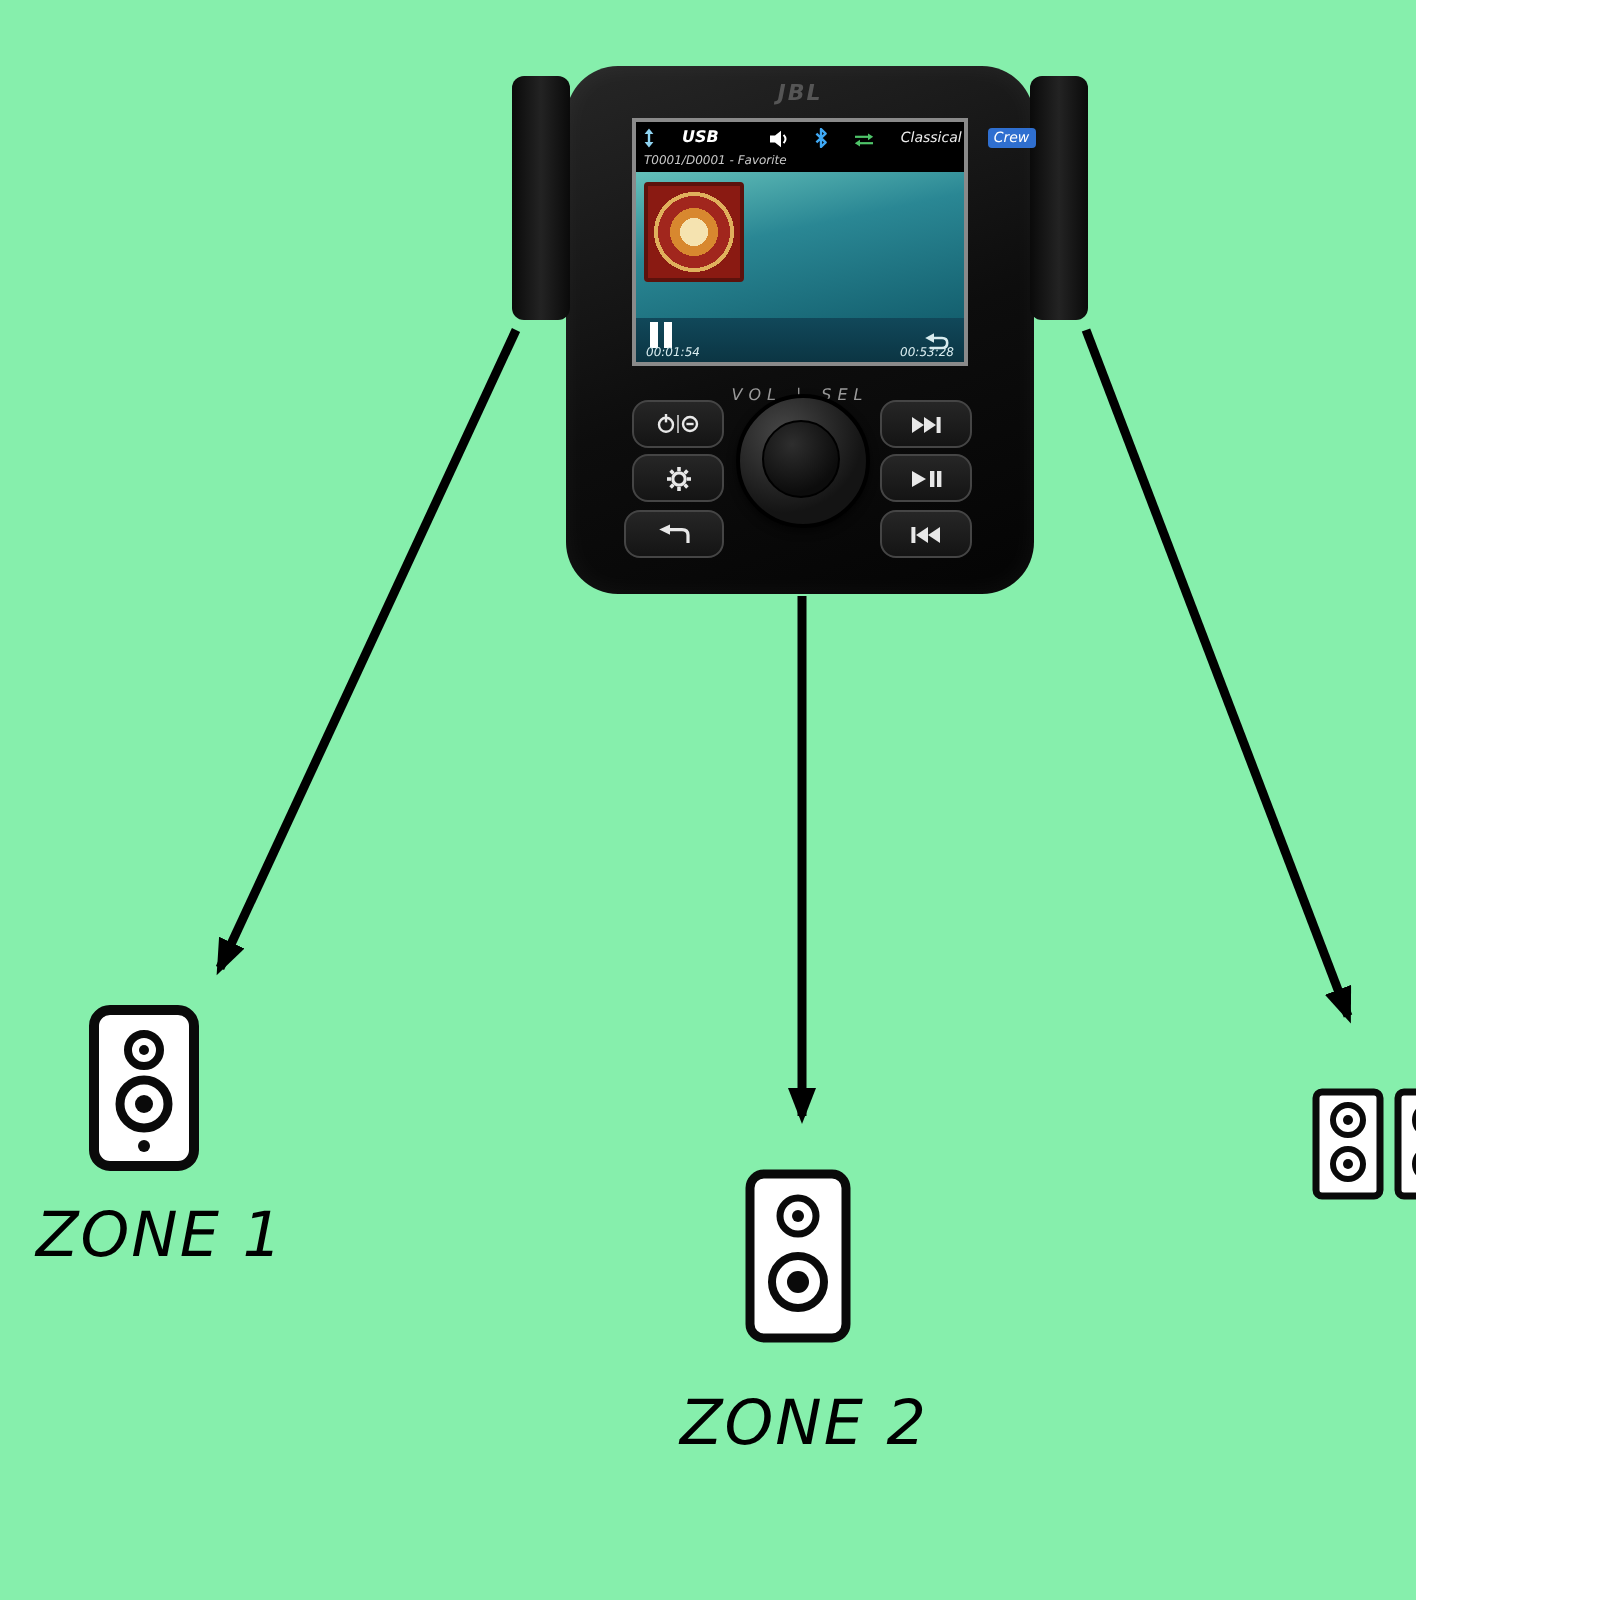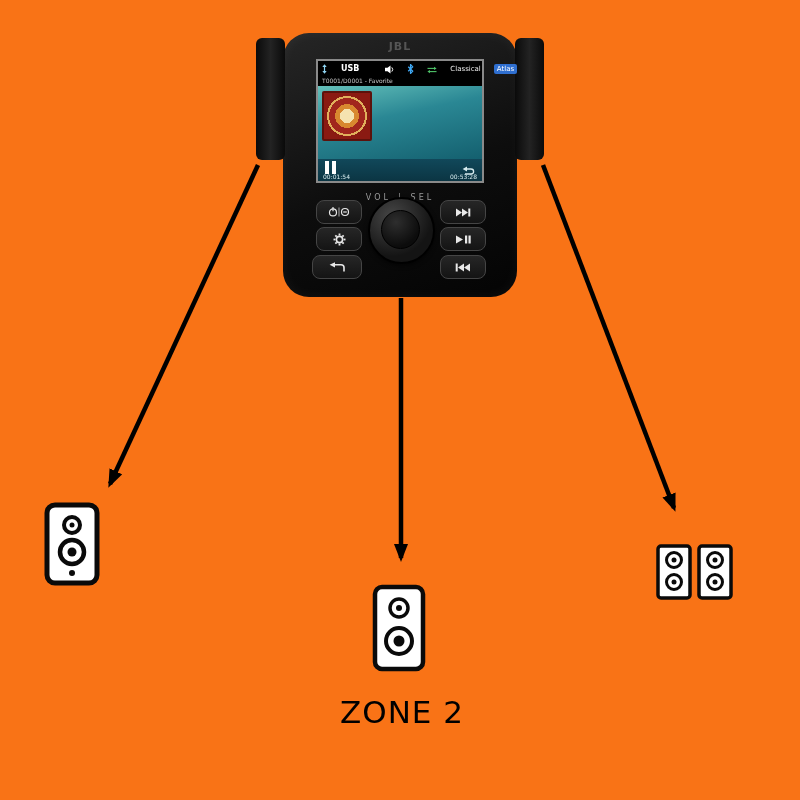--- a/index.html
+++ b/index.html
@@ -1,17 +1,17 @@
 <!DOCTYPE html>
 <html><head>
 <meta charset="utf-8">
 <style>
   html,body{margin:0;padding:0;background:#fff;}
-  .stage{position:relative;width:800px;height:800px;background:#f97316;overflow:hidden;
-         font-family:"DejaVu Sans","Liberation Sans",sans-serif;}
+  .stage{position:relative;width:708px;height:800px;background:#86efac;overflow:hidden;
+         font-family:"DejaVu Sans","Liberation Sans",sans-serif;font-style:italic;}
   .arrows{position:absolute;left:0;top:0;z-index:1;pointer-events:none;}
 
   
   .device{position:absolute;left:283px;top:33px;width:234px;height:264px;z-index:2;
           background:linear-gradient(160deg,#262626,#0d0d0d 55%,#040404);
           border-radius:26px;box-shadow:inset 0 0 14px rgba(255,255,255,.05);}
   .fin{position:absolute;top:5px;width:29px;height:122px;border-radius:6px;z-index:-1;
        background:linear-gradient(90deg,#0a0a0a,#232323 50%,#0a0a0a);}
   .fin-l{left:-27px;} .fin-r{right:-27px;}
   .brand{position:absolute;top:7px;left:0;width:100%;text-align:center;
@@ -107,21 +107,21 @@
         </span>
         <span>
           <svg width="10" height="8" viewBox="0 0 10 8">
               <line x1="0.5" y1="2.4" x2="7" y2="2.4" stroke="#4fc469" stroke-width="1.1"></line>
               <polygon points="7,0.7 9.6,2.4 7,4.1" fill="#4fc469"></polygon>
               <line x1="3" y1="5.6" x2="9.5" y2="5.6" stroke="#4fc469" stroke-width="1.1"></line>
               <polygon points="3,3.9 0.4,5.6 3,7.3" fill="#4fc469"></polygon>
             </svg>
         </span>
         <span class="sb-preset">Classical</span>
-        <span class="sb-loud">Atlas</span>
+        <span class="sb-loud">Crew</span>
       </div>
 
       <div class="tbar">T0001/D0001 - Favorite</div>
 
       <div class="marea">
         <div class="art"></div>
       </div>
 
       <div class="tpbar">
         <span class="pause">
@@ -208,20 +208,21 @@
   </div>
 
   <svg class="speaker" style="left:44px;top:502px;" width="56" height="84" viewBox="0 0 56 84">
     <rect x="3" y="3" width="50" height="78" rx="8" fill="#fff" stroke="#0a0a0a" stroke-width="5"></rect>
     <circle cx="28" cy="23" r="8" fill="#fff" stroke="#0a0a0a" stroke-width="4"></circle>
     <circle cx="28" cy="23" r="2.5" fill="#0a0a0a"></circle>
     <circle cx="28" cy="50" r="12" fill="#fff" stroke="#0a0a0a" stroke-width="4.5"></circle>
     <circle cx="28" cy="50" r="4.5" fill="#0a0a0a"></circle>
     <circle cx="28" cy="71" r="3" fill="#0a0a0a"></circle>
   </svg>
+  <div class="zlabel zl1">ZONE 1</div>
 
   <svg class="speaker" style="left:372px;top:584px;" width="54" height="88" viewBox="0 0 54 88">
     <rect x="3" y="3" width="48" height="82" rx="7" fill="#fff" stroke="#0a0a0a" stroke-width="4.5"></rect>
     <circle cx="27" cy="24" r="9" fill="#fff" stroke="#0a0a0a" stroke-width="3.5"></circle>
     <circle cx="27" cy="24" r="3" fill="#0a0a0a"></circle>
     <circle cx="27" cy="57" r="13" fill="#fff" stroke="#0a0a0a" stroke-width="4"></circle>
     <circle cx="27" cy="57" r="5.5" fill="#0a0a0a"></circle>
   </svg>
   <div class="zlabel zl2">ZONE 2</div>
 

